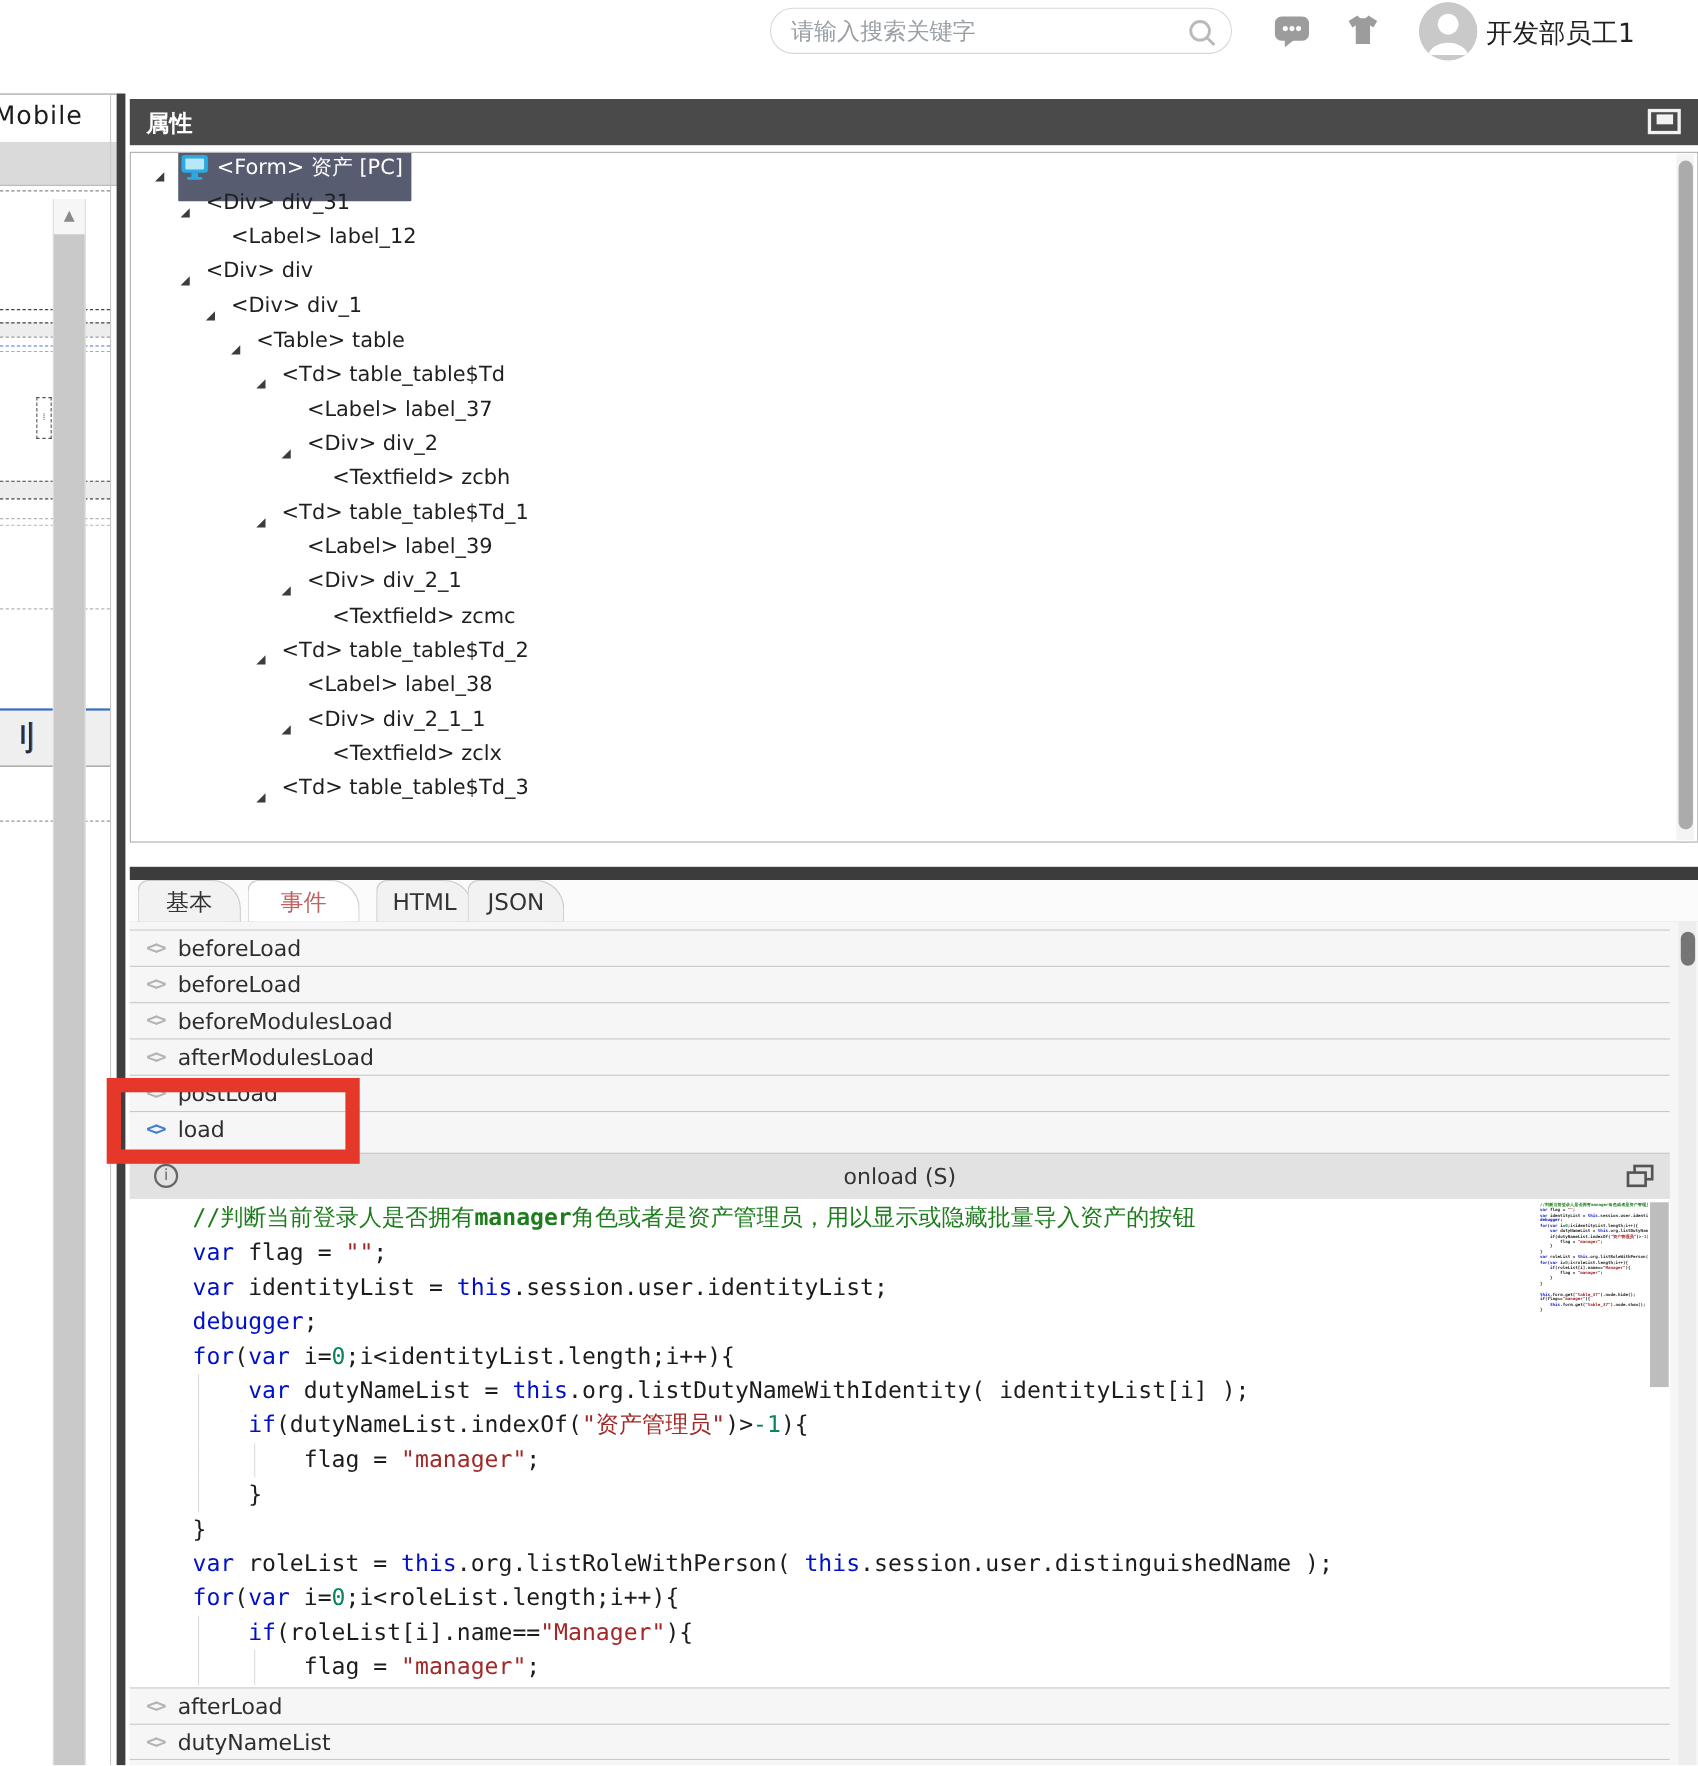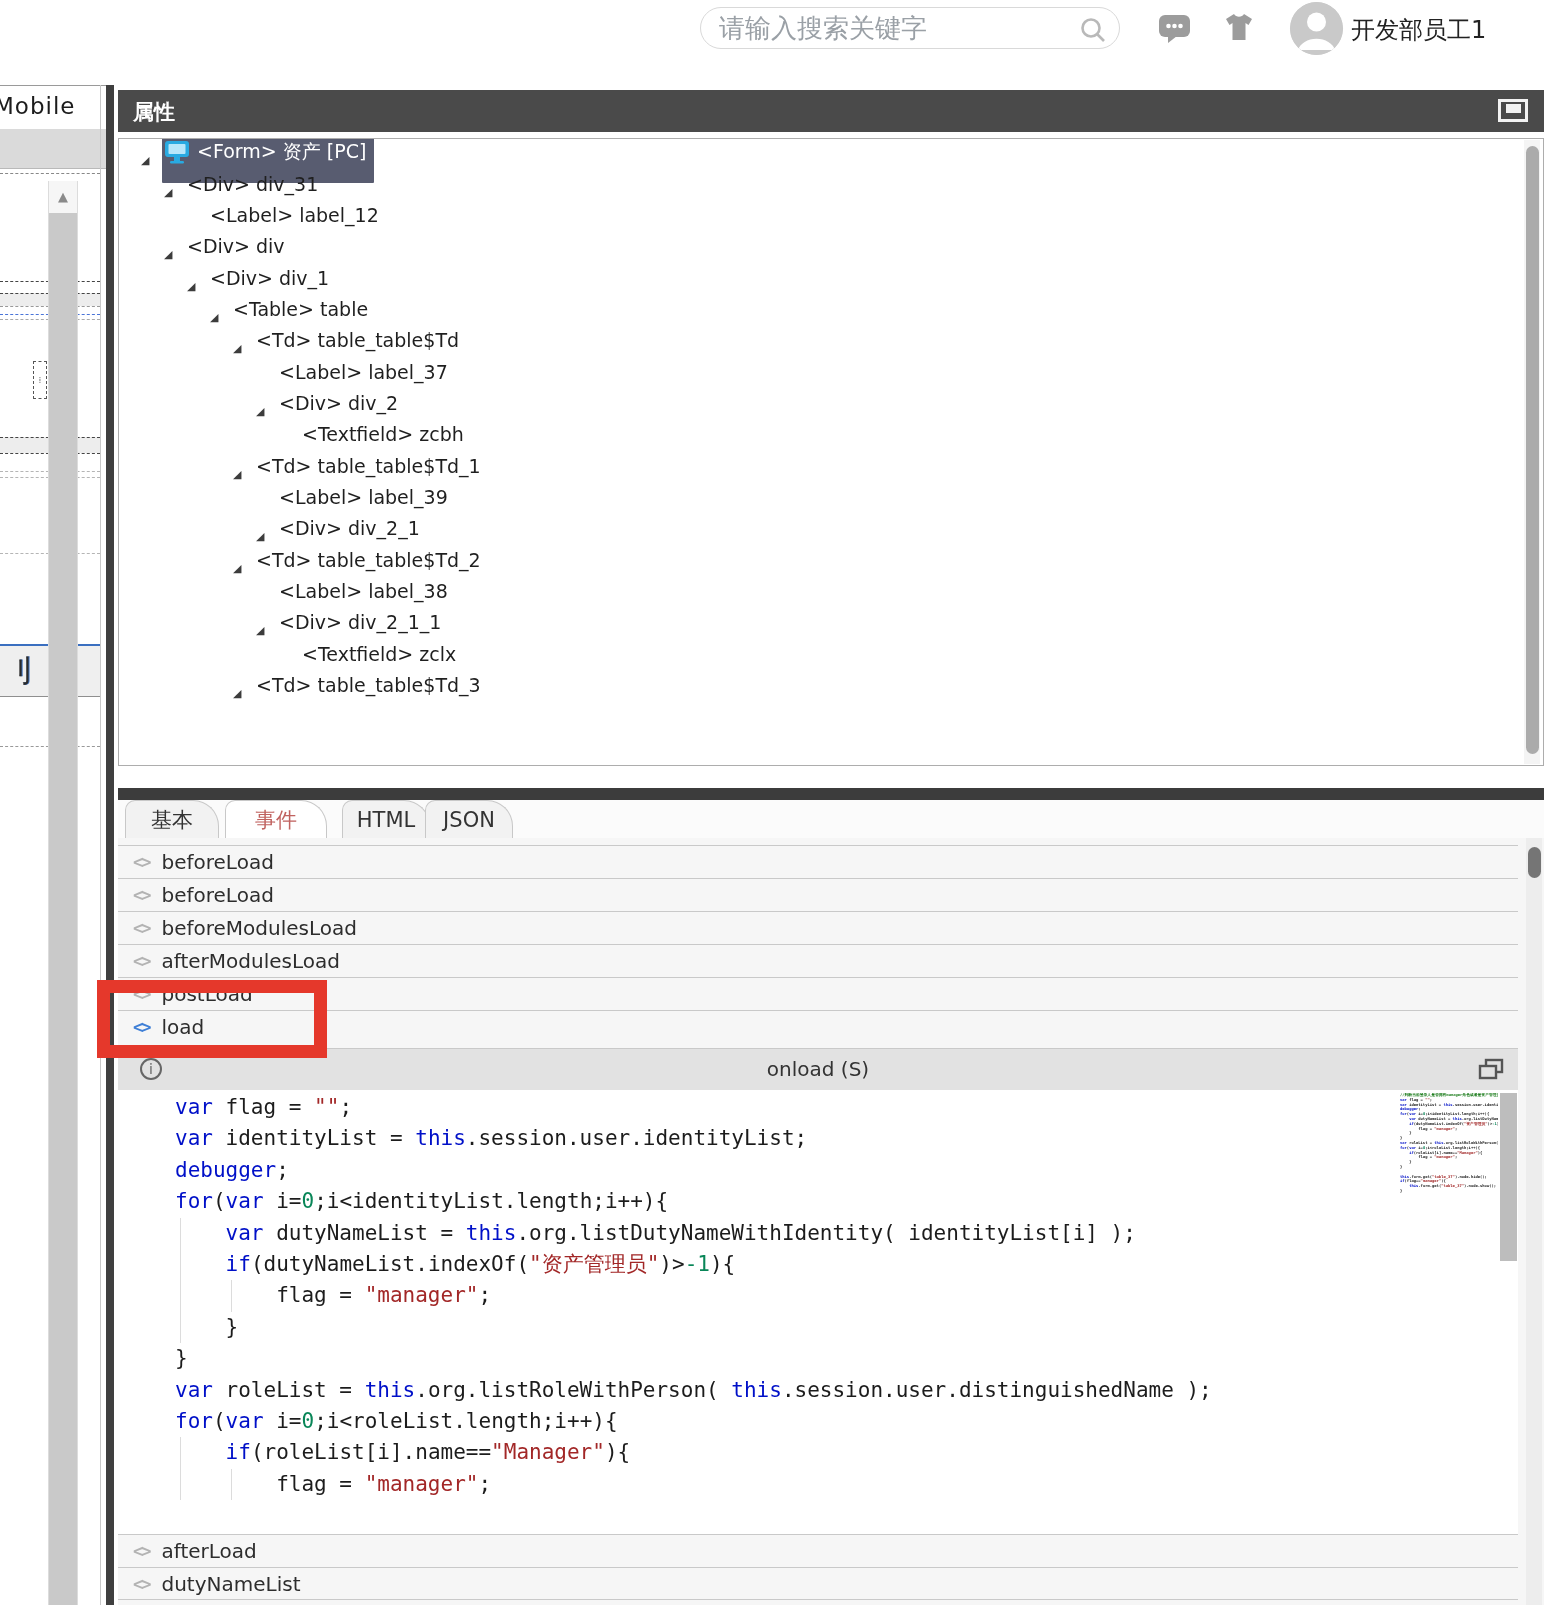--- a/index.html
+++ b/index.html
@@ -6,21 +6,21 @@
     --keyword:#0010c8; --string:#a22727; --comment:#1d7d1d; --number:#098658;
     --accent-red:#e5382b; --header-dark:#4a4a4a; --selected-node-bg:#585c70;
     --active-tab-text:#c0625f; --monitor-blue:#29aae1; --load-icon-blue:#3f7fd6;
   }
   *{margin:0;padding:0;box-sizing:border-box;}
   body{font-family:"DejaVu Sans","Liberation Sans",sans-serif;background:#fff;}
   #stage{position:relative;width:1544px;height:1605px;background:#fff;overflow:hidden;}
 
   
   .search-wrap{position:absolute;left:700px;top:7px;width:420px;height:42px;border:1.5px solid #d9d9d9;border-radius:22px;background:#fff;}
-  .search-wrap input{position:absolute;left:0;top:0;width:100%;height:100%;border:none;outline:none;background:transparent;border-radius:22px;padding:0 52px 0 18px;font-size:26px;color:#444;font-family:inherit;}
+  .search-wrap input{position:absolute;left:0;top:0;width:100%;height:100%;border:none;outline:none;background:transparent;border-radius:22px;padding:0 52px 0 18px;font-size:21px;color:#444;font-family:inherit;}
   .search-wrap input::placeholder{color:#9aa0a6;}
   .search-ic{position:absolute;right:12px;top:8px;}
   .tb-ic{position:absolute;cursor:pointer;}
   .avatar{position:absolute;left:1290px;top:2px;width:53px;height:53px;border-radius:50%;overflow:hidden;background:#c9c9c9;}
   .username{position:absolute;left:1351px;top:14px;font-size:24px;color:#222;}
 
   
   .canvas-strip{position:absolute;left:0;top:85px;width:106px;bottom:0;background:#fff;border-top:1px solid #9a9a9a;}
   .mobile-tab{position:absolute;left:-6px;top:7px;font-size:23px;color:#1c1c1c;letter-spacing:1px;}
   .canvas-band{position:absolute;left:0;top:43px;width:100%;height:40px;background:#dadada;border-bottom:1px solid #b9b9b9;}
@@ -241,20 +241,26 @@
           <span class="node-content">
             <span class="node-label">&lt;Label&gt; label_39</span>
           </span>
         </div>
         <div class="tree-row" style="padding-left: 137px;">
           <span class="expander">◢</span>
           <span class="node-content">
             <span class="node-label">&lt;Div&gt; div_2_1</span>
           </span>
         </div>
+        <div class="tree-row" style="padding-left: 160px;">
+          <span class="expander spacer">◢</span>
+          <span class="node-content">
+            <span class="node-label">&lt;Textfield&gt; zcmc</span>
+          </span>
+        </div>
         <div class="tree-row" style="padding-left: 114px;">
           <span class="expander">◢</span>
           <span class="node-content">
             <span class="node-label">&lt;Td&gt; table_table$Td_2</span>
           </span>
         </div>
         <div class="tree-row" style="padding-left: 137px;">
           <span class="expander spacer">◢</span>
           <span class="node-content">
             <span class="node-label">&lt;Label&gt; label_38</span>
@@ -326,20 +332,21 @@
       <span class="code-header-title">onload (S)</span>
       <span class="copy-ic">
         <svg width="26" height="24" viewBox="0 0 26 24">
             <rect x="8" y="2" width="16" height="12" fill="none" stroke="#555" stroke-width="2.4"></rect>
             <rect x="2" y="8" width="16" height="12" fill="#e2e2e2" stroke="#555" stroke-width="2.4"></rect>
           </svg>
       </span>
     </div>
 
     <div class="code-editor" id="code-lines">
+        <div class="code-line"><span class="tk-c">//判断当前登录人是否拥有</span><span class="tk-cb">manager</span><span class="tk-c">角色或者是资产管理员，用以显示或隐藏批量导入资产的按钮</span></div>
         <div class="code-line"><span class="tk-k">var</span><span class="tk-p"> flag = </span><span class="tk-s">""</span><span class="tk-p">;</span></div>
         <div class="code-line"><span class="tk-k">var</span><span class="tk-p"> identityList = </span><span class="tk-k">this</span><span class="tk-p">.session.user.identityList;</span></div>
         <div class="code-line"><span class="tk-k">debugger</span><span class="tk-p">;</span></div>
         <div class="code-line"><span class="tk-k">for</span><span class="tk-p">(</span><span class="tk-k">var</span><span class="tk-p"> i=</span><span class="tk-n">0</span><span class="tk-p">;i&lt;identityList.length;i++){</span></div>
         <div class="code-line"><i class="guide" style="left: 5px;"></i><span class="tk-p">    </span><span class="tk-k">var</span><span class="tk-p"> dutyNameList = </span><span class="tk-k">this</span><span class="tk-p">.org.listDutyNameWithIdentity( identityList[i] );</span></div>
         <div class="code-line"><i class="guide" style="left: 5px;"></i><span class="tk-p">    </span><span class="tk-k">if</span><span class="tk-p">(dutyNameList.indexOf(</span><span class="tk-s">"资产管理员"</span><span class="tk-p">)&gt;</span><span class="tk-n">-1</span><span class="tk-p">){</span></div>
         <div class="code-line"><i class="guide" style="left: 5px;"></i><i class="guide" style="left: 55.56px;"></i><span class="tk-p">        flag = </span><span class="tk-s">"manager"</span><span class="tk-p">;</span></div>
         <div class="code-line"><i class="guide" style="left: 5px;"></i><span class="tk-p">    }</span></div>
         <div class="code-line"><span class="tk-p">}</span></div>
         <div class="code-line"><span class="tk-k">var</span><span class="tk-p"> roleList = </span><span class="tk-k">this</span><span class="tk-p">.org.listRoleWithPerson( </span><span class="tk-k">this</span><span class="tk-p">.session.user.distinguishedName );</span></div>

